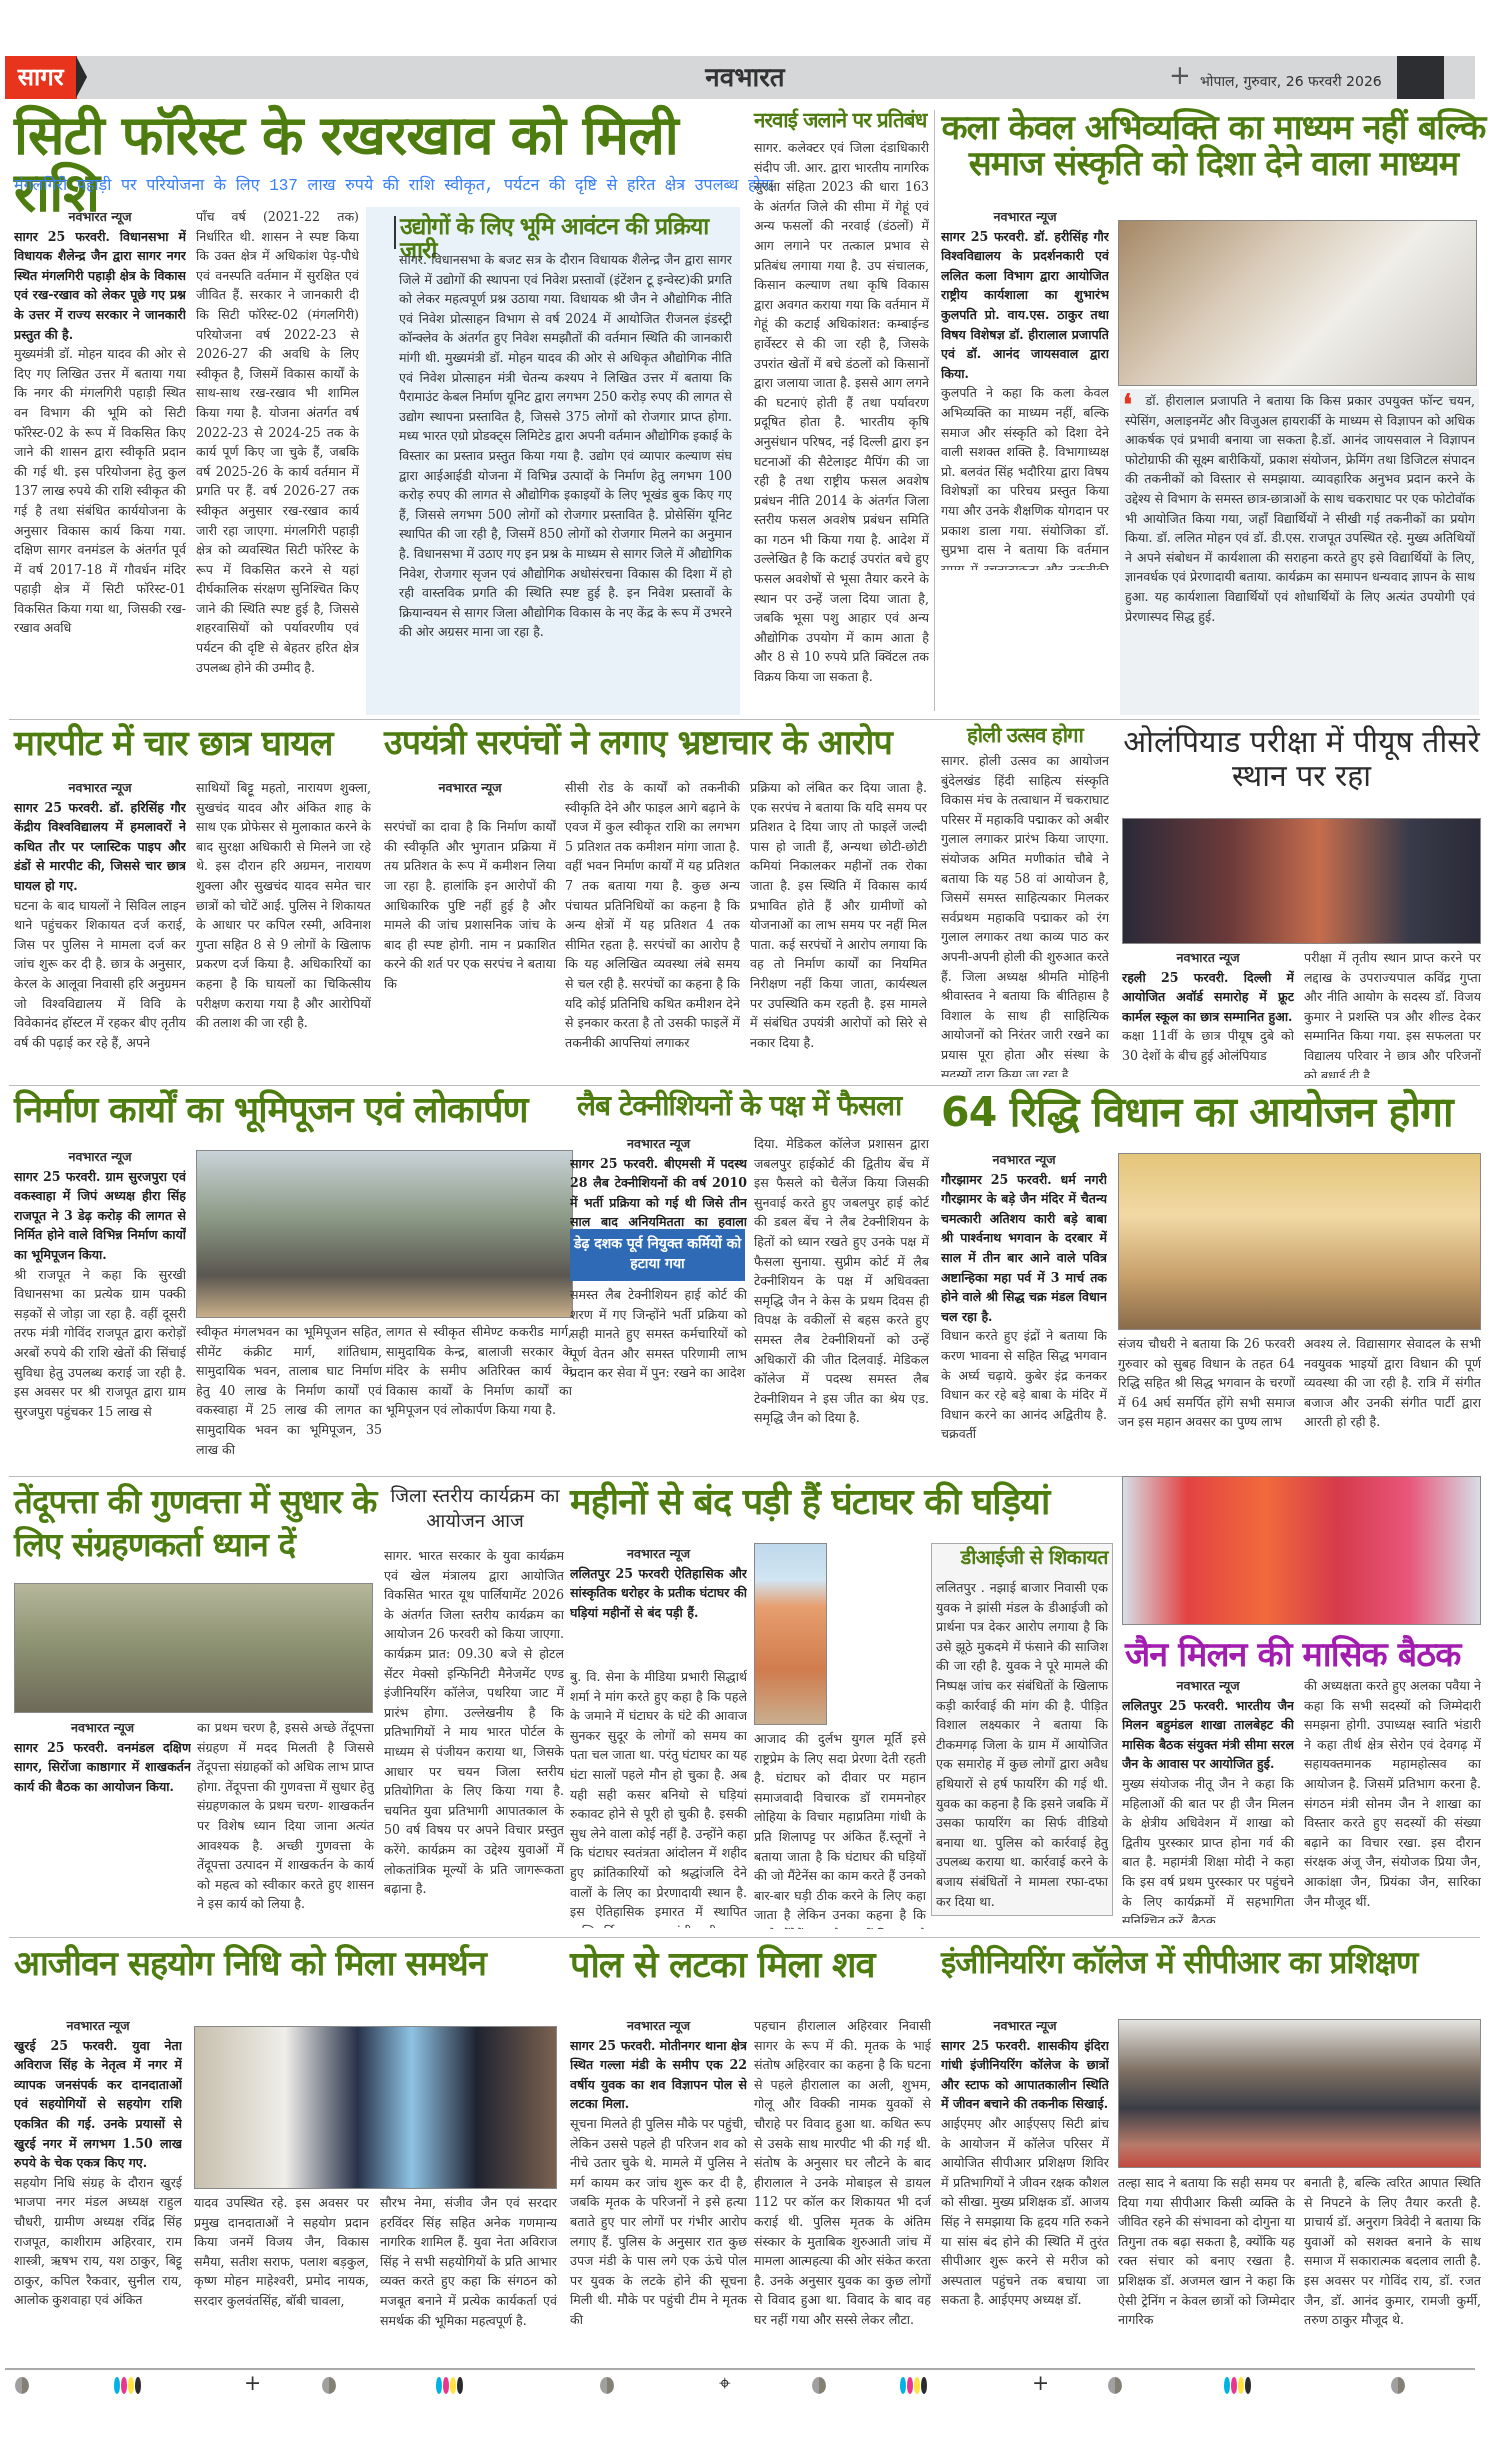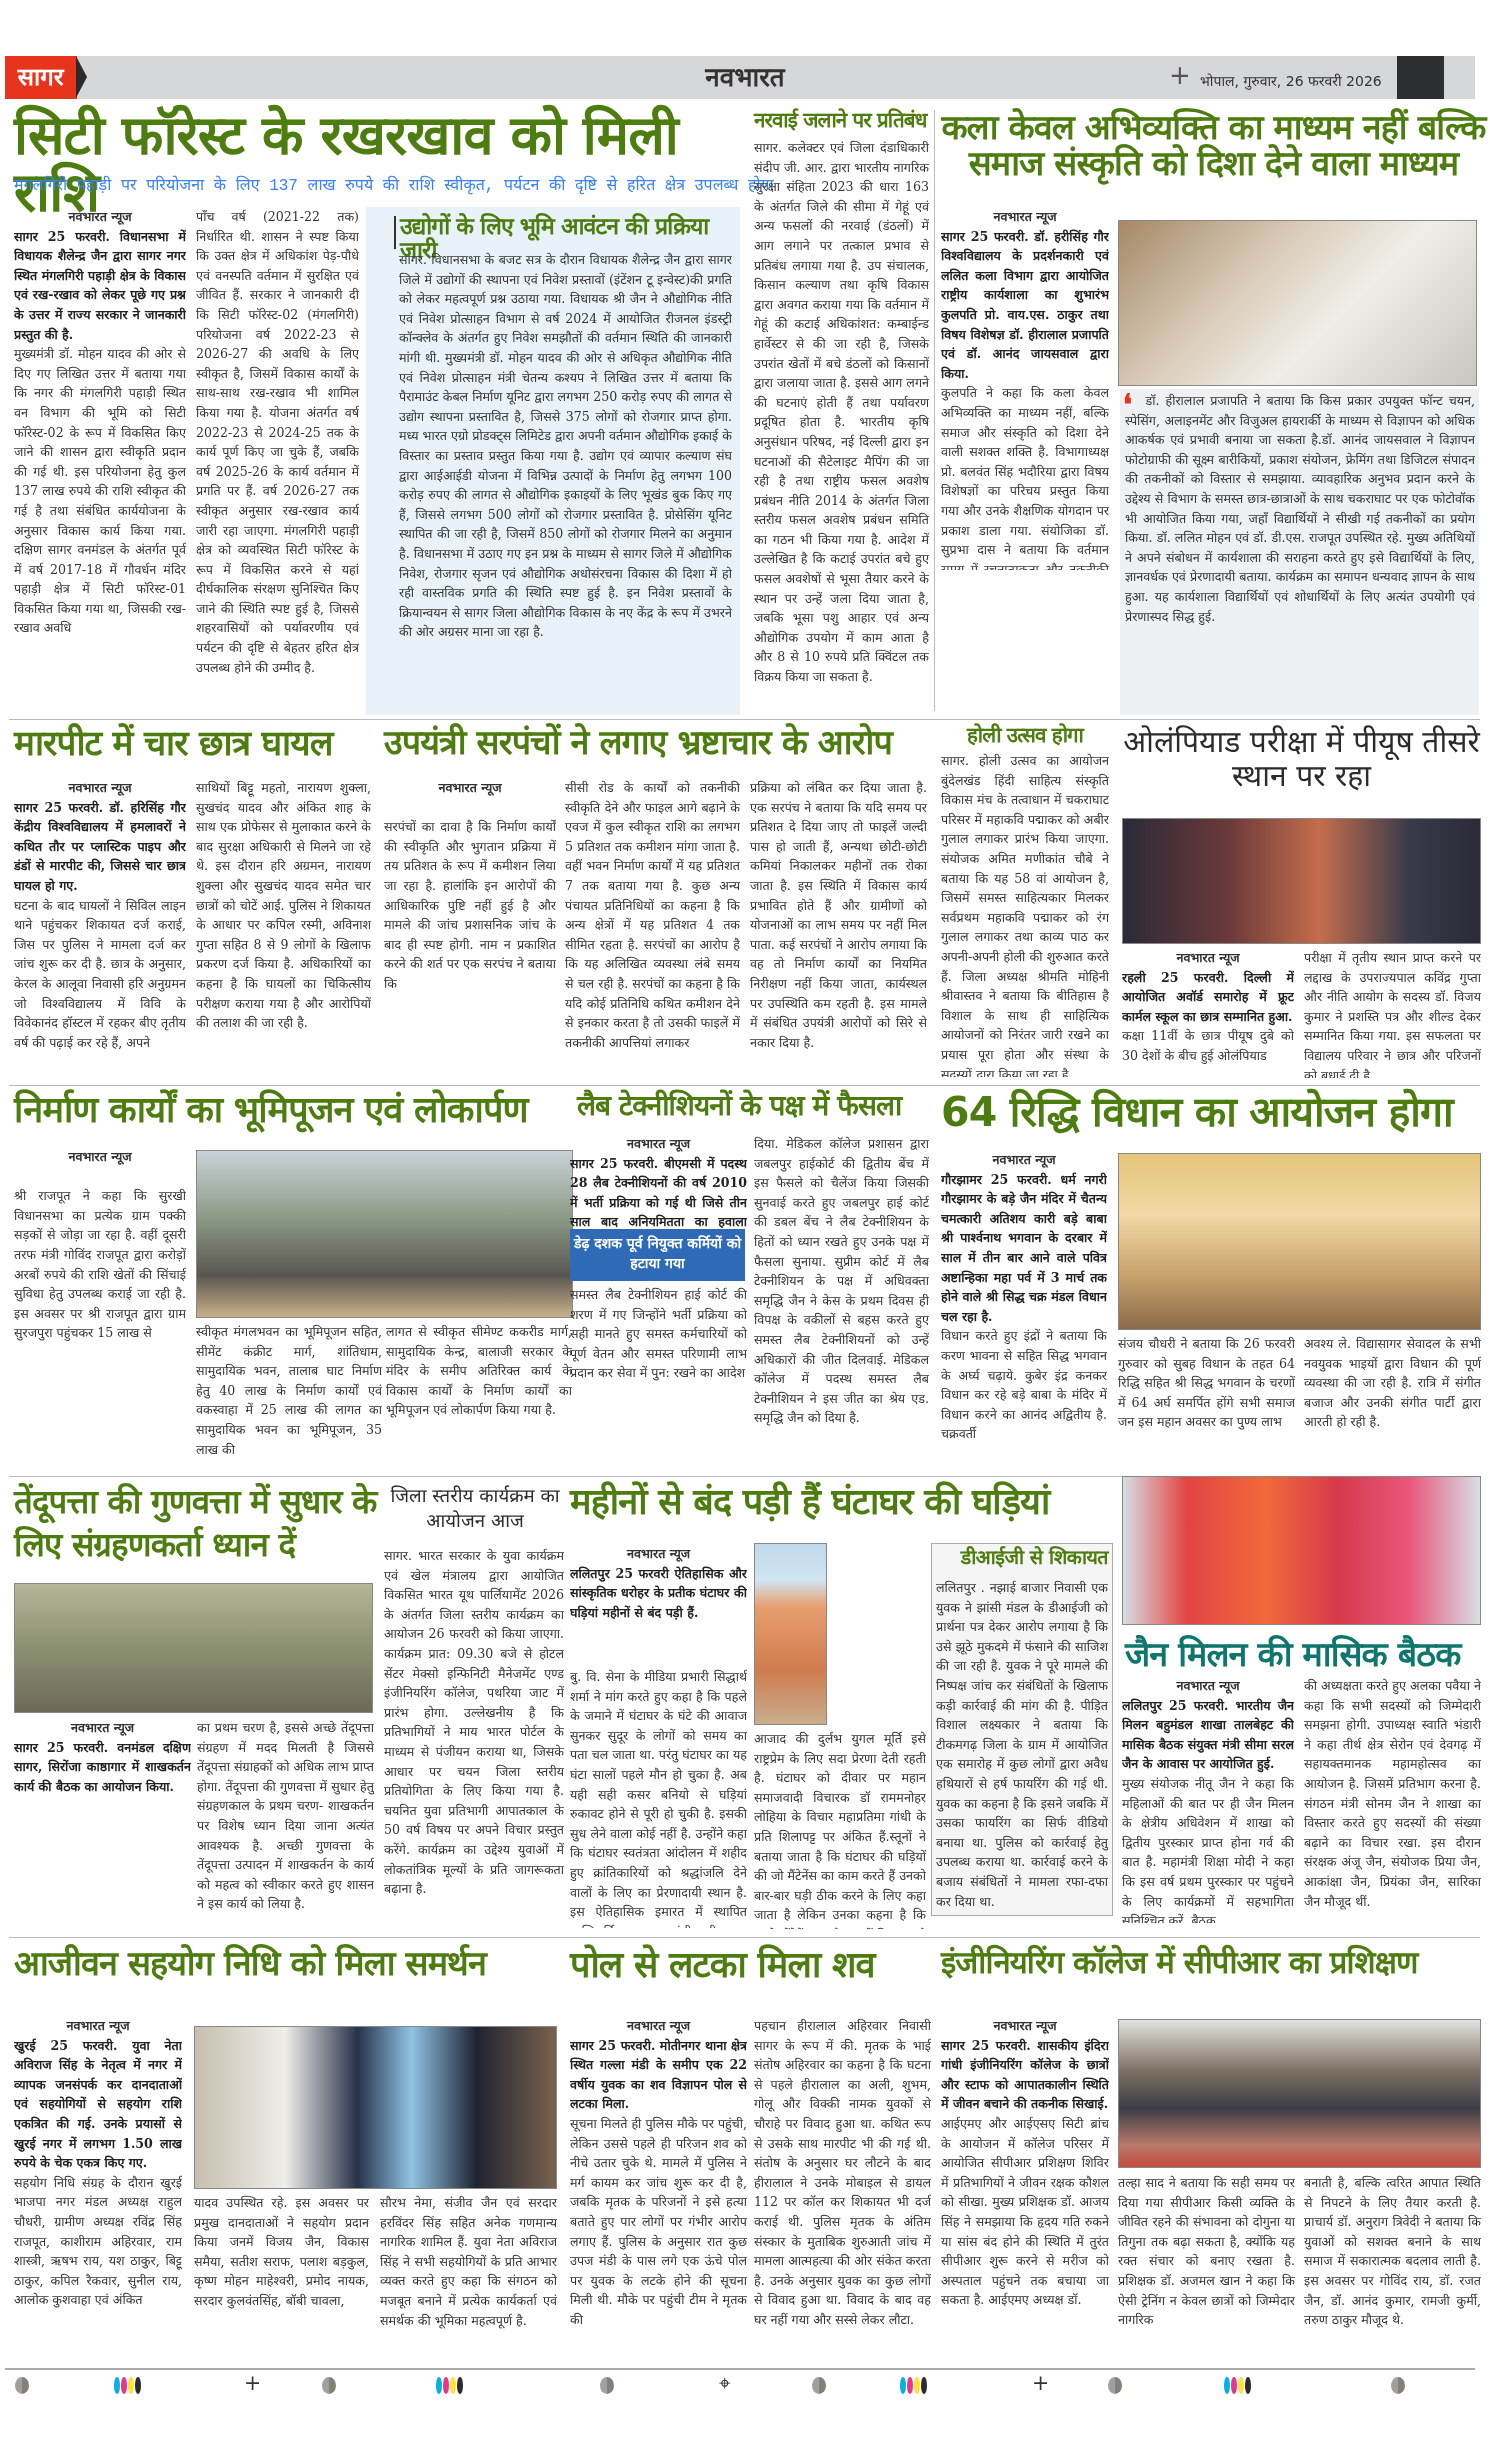--- a/index.html
+++ b/index.html
@@ -109,21 +109,21 @@
 </div>
 <div class="abs col" style="left:1304px;top:948px;width:177px;height:130px">
   <span>परीक्षा में तृतीय स्थान प्राप्त करने पर लद्दाख के उपराज्यपाल कविंद्र गुप्ता और नीति आयोग के सदस्य डॉ. विजय कुमार ने प्रशस्ति पत्र और शील्ड देकर सम्मानित किया गया. इस सफलता पर विद्यालय परिवार ने छात्र और परिजनों को बधाई दी है.</span>
 </div>
 
 <div class="abs rule" style="left:9.3px;top:1085px;width:1471px;height:0.9px"></div>
 
 <div class="abs hl" style="left:14px;top:1091px;width:559px;font-size:36px">निर्माण कार्यों का भूमिपूजन एवं लोकार्पण</div>
 <div class="abs col" style="left:14px;top:1147px;width:172px;height:317px">
   <span class="byline">नवभारत न्यूज</span>
-  <br>
+  <b>सागर 25 फरवरी. ग्राम सुरजपुरा एवं वकस्वाहा में जिपं अध्यक्ष हीरा सिंह राजपूत ने 3 डेढ़ करोड़ की लागत से निर्मित होने वाले विभिन्न निर्माण कार्यों का भूमिपूजन किया.</b><br>
   <span>श्री राजपूत ने कहा कि सुरखी विधानसभा का प्रत्येक ग्राम पक्की सड़कों से जोड़ा जा रहा है. वहीं दूसरी तरफ मंत्री गोविंद राजपूत द्वारा करोड़ों अरबों रुपये की राशि खेतों की सिंचाई सुविधा हेतु उपलब्ध कराई जा रही है. इस अवसर पर श्री राजपूत द्वारा ग्राम सुरजपुरा पहुंचकर 15 लाख से</span>
 </div>
 <div class="abs photo" style="left:196px;top:1150px;width:377px;height:168px;background:linear-gradient(180deg,#c9d3d8 0%,#8c9a86 40%,#5a5650 75%,#c9b08a 100%)"></div>
 <div class="abs col" style="left:196px;top:1322px;width:186px;height:149px">
   <span>स्वीकृत मंगलभवन का भूमिपूजन सहित, सीमेंट कंक्रीट मार्ग, शांतिधाम, सामुदायिक भवन, तालाब घाट निर्माण हेतु 40 लाख के निर्माण कार्यों एवं वकस्वाहा में 25 लाख की लागत का सामुदायिक भवन का भूमिपूजन, 35 लाख की</span>
 </div>
 <div class="abs col" style="left:386px;top:1322px;width:186px;height:149px">
   <span>लागत से स्वीकृत सीमेण्ट ककरीड मार्ग, सामुदायिक केन्द्र, बालाजी सरकार के मंदिर के समीप अतिरिक्त कार्य के विकास कार्यों के निर्माण कार्यों का भूमिपूजन एवं लोकार्पण किया गया है.</span>
 </div>
 
@@ -186,21 +186,21 @@
   <span>आजाद की दुर्लभ युगल मूर्ति इसे राष्ट्रप्रेम के लिए सदा प्रेरणा देती रहती है. घंटाघर को दीवार पर महान समाजवादी विचारक डॉ राममनोहर लोहिया के विचार महाप्रतिमा गांधी के प्रति शिलापट्ट पर अंकित हैं.स्तूनों ने बताया जाता है कि घंटाघर की घड़ियों की जो मैंटेनेंस का काम करते हैं उनको बार-बार घड़ी ठीक करने के लिए कहा जाता है लेकिन उनका कहना है कि इसके मेंटेनेंस का पैसा नहीं मिल रहा है इस कारण से वह काम नहीं कर रहे है. उन्होंने जिला प्रशासन से मांग की है कि अविलंब घंटाघर की घड़ियों ताथा बजने वाले घंटे की मरम्मत कराने की मांग की है.</span>
 </div>
 
 <div class="abs" style="left:931px;top:1543px;width:182px;height:373px;border:0.9px solid #aaa;background:#f5f5f5"></div>
 <div class="abs hl" style="left:936px;top:1548px;width:172px;font-size:19.6px;text-align:right;letter-spacing:-0.5px">डीआईजी से शिकायत</div>
 <div class="abs col" style="left:936px;top:1578px;width:172px;height:335px">
   <span>ललितपुर . नझाई बाजार निवासी एक युवक ने झांसी मंडल के डीआईजी को प्रार्थना पत्र देकर आरोप लगाया है कि उसे झूठे मुकदमे में फंसाने की साजिश की जा रही है. युवक ने पूरे मामले की निष्पक्ष जांच कर संबंधितों के खिलाफ कड़ी कार्रवाई की मांग की है. पीड़ित विशाल लक्ष्यकार ने बताया कि टीकमगढ़ जिला के ग्राम में आयोजित एक समारोह में कुछ लोगों द्वारा अवैध हथियारों से हर्ष फायरिंग की गई थी. युवक का कहना है कि इसने जबकि में उसका फायरिंग का सिर्फ वीडियो बनाया था. पुलिस को कार्रवाई हेतु उपलब्ध कराया था. कार्रवाई करने के बजाय संबंधितों ने मामला रफा-दफा कर दिया था.</span>
 </div>
 
 <div class="abs photo" style="left:1122px;top:1476px;width:359px;height:149px;background:linear-gradient(90deg,#d7dee6 0%,#e34343 18%,#f16a3b 40%,#d63a4b 60%,#e8567a 80%,#d7dee6 100%)"></div>
-<div class="abs" style="left:1125px;top:1630px;width:359px;font-size:34px;font-family:'DejaVu Sans',sans-serif;font-weight:bold;color:#0f766e;letter-spacing:-0.9px">जैन मिलन की मासिक बैठक</div>
+<div class="abs" style="left:1125px;top:1630px;width:359px;font-size:34px;font-family:'DejaVu Sans',sans-serif;font-weight:bold;color:#a21caf;letter-spacing:-0.9px">जैन मिलन की मासिक बैठक</div>
 <div class="abs col" style="left:1122px;top:1676px;width:172px;height:247px">
   <span class="byline">नवभारत न्यूज</span>
   <b>ललितपुर 25 फरवरी. भारतीय जैन मिलन बहुमंडल शाखा तालबेहट की मासिक बैठक संयुक्त मंत्री सीमा सरल जैन के आवास पर आयोजित हुई.</b><br>
   <span>मुख्य संयोजक नीतू जैन ने कहा कि महिलाओं की बात पर ही जैन मिलन के क्षेत्रीय अधिवेशन में शाखा को द्वितीय पुरस्कार प्राप्त होना गर्व की बात है. महामंत्री शिक्षा मोदी ने कहा कि इस वर्ष प्रथम पुरस्कार पर पहुंचने के लिए कार्यक्रमों में सहभागिता सुनिश्चित करें. बैठक</span>
 </div>
 <div class="abs col" style="left:1304px;top:1676px;width:177px;height:247px">
   <span>की अध्यक्षता करते हुए अलका पवैया ने कहा कि सभी सदस्यों को जिम्मेदारी समझना होगी. उपाध्यक्ष स्वाति भंडारी ने कहा तीर्थ क्षेत्र सेरोन एवं देवगढ़ में सहायक्तमानक महामहोत्सव का आयोजन है. जिसमें प्रतिभाग करना है. संगठन मंत्री सोनम जैन ने शाखा का विस्तार करते हुए सदस्यों की संख्या बढ़ाने का विचार रखा. इस दौरान संरक्षक अंजू जैन, संयोजक प्रिया जैन, आकांक्षा जैन, प्रियंका जैन, सारिका जैन मौजूद थीं.</span>
 </div>
 
 <div class="abs rule" style="left:9.3px;top:1937px;width:1471px;height:0.9px"></div>

